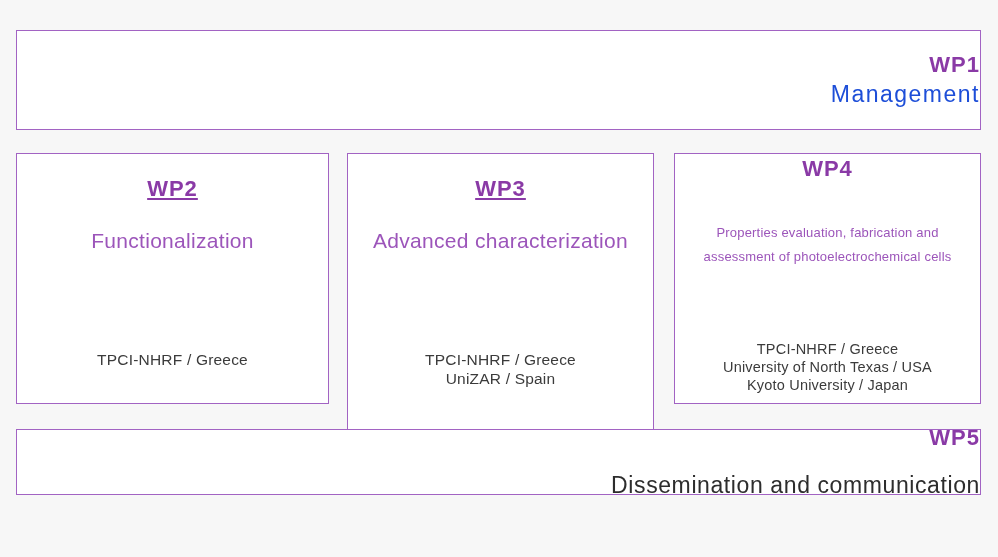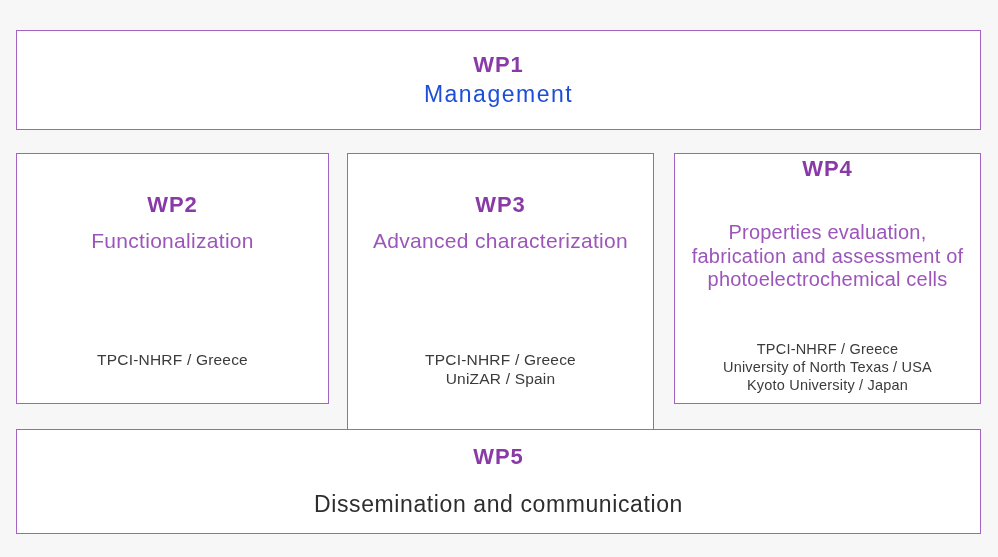--- a/index.html
+++ b/index.html
@@ -18,21 +18,21 @@
   .wp-box {
     position: absolute;
     background: #ffffff;
     border: 1.5px solid #a263c3;
     box-sizing: border-box;
     text-align: center;
   }
   .wp-box.centered {
     display: flex;
     flex-direction: column;
-    align-items: center;
+    align-items: flex-end;
     justify-content: center;
   }
   .wp-title {
     font-weight: bold;
     font-size: 22px;
     line-height: 24px;
     color: #8a3aa6;
     letter-spacing: 1px;
   }
   .wp-subtitle-gray {
@@ -54,21 +54,21 @@
     left: 0;
     width: 100%;
   }
   .wp-desc {
     font-size: 21px;
     line-height: 26px;
     color: #9c55ba;
     letter-spacing: 0.3px;
   }
   .wp-desc-sm {
-    font-size: 20px;
+    font-size: 13px;
     line-height: 23.5px;
     color: #9c55ba;
     letter-spacing: 0.2px;
   }
   .wp-partners {
     font-size: 15.5px;
     line-height: 19px;
     color: #3b3b3b;
     letter-spacing: 0.2px;
   }
@@ -76,23 +76,23 @@
     font-size: 14.5px;
     line-height: 18px;
     color: #3b3b3b;
     letter-spacing: 0.2px;
   }
   
   #wp1 { left: 16px; top: 30px;  width: 965px; height: 100px; }
   #wp2 { left: 16px; top: 153px; width: 313px; height: 251px; }
   #wp3 { left: 347px; top: 153px; width: 307px; height: 285px; }
   #wp4 { left: 674px; top: 153px; width: 307px; height: 251px; }
-  #wp5 { left: 16px; top: 429px; width: 965px; height: 105px; gap: 19px; }
+  #wp5 { left: 16px; top: 429px; width: 965px; height: 66px; gap: 19px; }
 
-  #wp2 .wp-title-abs, #wp3 .wp-title-abs { top: 39px; }
+  #wp2 .wp-title-abs, #wp3 .wp-title-abs { top: 23px; text-decoration: underline; }
   #wp4 .wp-title-abs { top: 3px; }
   #wp2 .wp-desc-abs, #wp3 .wp-desc-abs { top: 74px; }
   #wp4 .wp-desc-abs { top: 67px; padding: 0 14px; width: calc(100% - 28px); }
   #wp2 .wp-partners-abs, #wp3 .wp-partners-abs { top: 196px; }
   #wp4 .wp-partners-abs { top: 186px; }
 </style>
 </head>
 <body>
 
 <div class="canvas">

